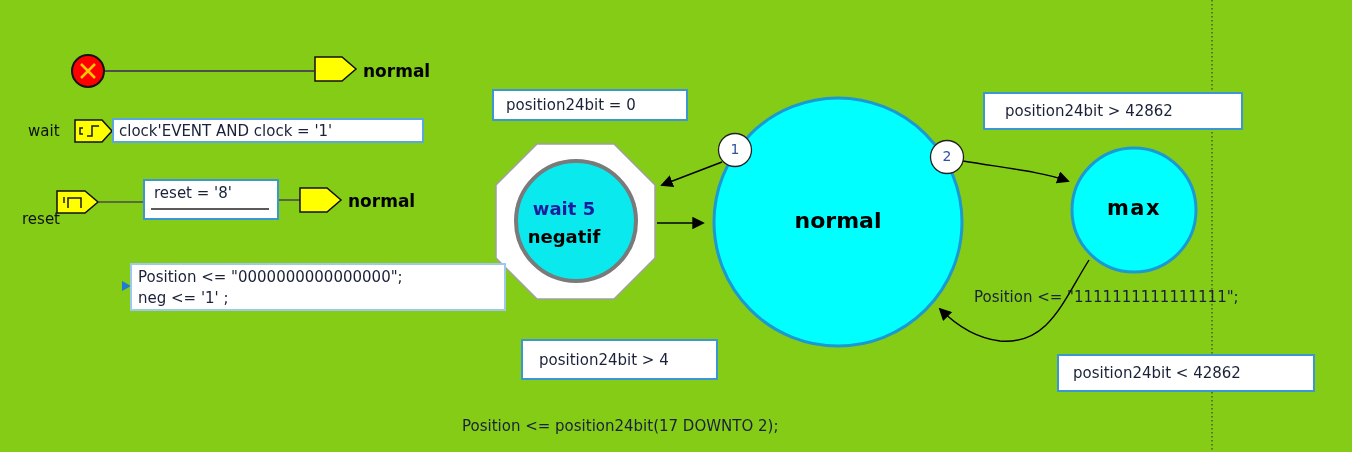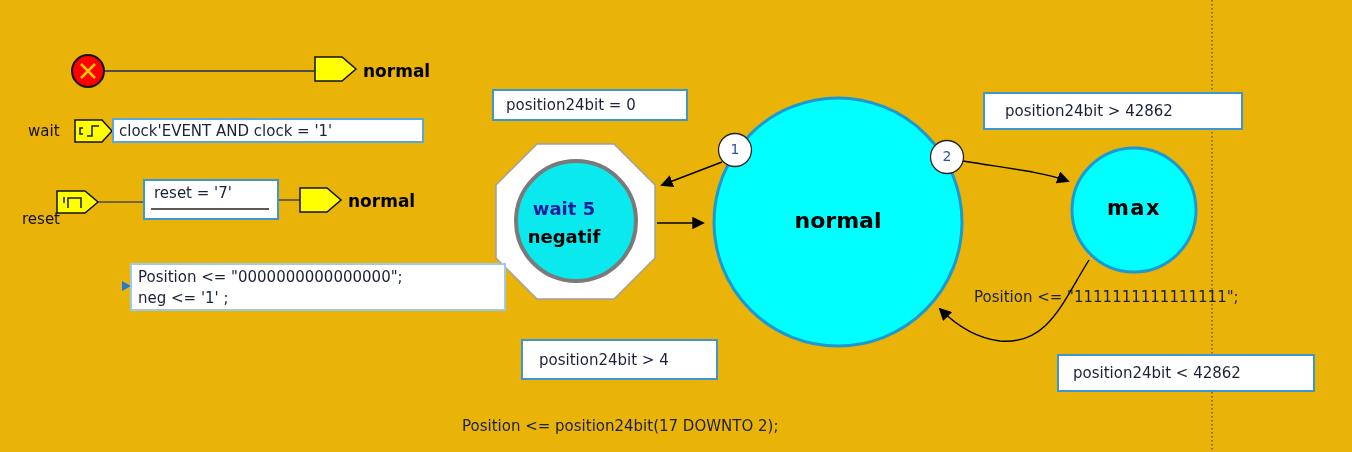--- a/index.html
+++ b/index.html
@@ -1,17 +1,17 @@
 <!DOCTYPE html>
 <html><head>
 <meta charset="utf-8">
 <style>
   html,body{margin:0;padding:0;background:#fff;}
   .canvas{
-    position:relative;width:1352px;height:452px;background:#eab308;
+    position:relative;width:1352px;height:452px;background:#84cc16;
     font-family:"DejaVu Sans", sans-serif;overflow:hidden;text-decoration:underline;
   }
   .canvas svg{position:absolute;left:0;top:0;}
   .txt{position:absolute;color:#1a2138;font-size:15px;white-space:nowrap;}
   .cond{
     position:absolute;background:#ffffff;border:2px solid #3c96d2;
     box-sizing:border-box;display:flex;align-items:center;
     font-size:15px;color:#1a2138;white-space:nowrap;padding-left:12px;
   }
   .action-box{
@@ -87,21 +87,21 @@
     <circle cx="947" cy="157" r="16.5" fill="#ffffff" stroke="#222" stroke-width="1.3"></circle>
   </svg>
 
   <div class="target-label" style="left:363px;top:61px;">normal</div>
 
   <div class="signal-label" style="left:28px;top:122px;">wait</div>
   <div class="cond" style="left:112px;top:118px;width:312px;height:25px;border-color:#5aa7dd;padding-left:5px;">clock'EVENT AND clock = '1'</div>
 
   <div class="signal-label" style="left:22px;top:194px;margin-top:16px;">reset</div>
   <div class="cond" style="left:143px;top:179px;width:136px;height:41px;align-items:flex-start;padding:3px 0 0 9px;">
-    <span>reset = '7'</span>
+    <span>reset = '8'</span>
     <div class="reset-underline"></div>
   </div>
   <div class="target-label" style="left:348px;top:191px;">normal</div>
 
   <div class="action-box multiline" style="left:130px;top:263px;width:376px;height:48px;">
     <div>Position &lt;= "0000000000000000";</div>
     <div>neg &lt;= '1' ;</div>
   </div>
 
   <div class="cond" style="left:492px;top:89px;width:196px;height:32px;">position24bit = 0</div>

